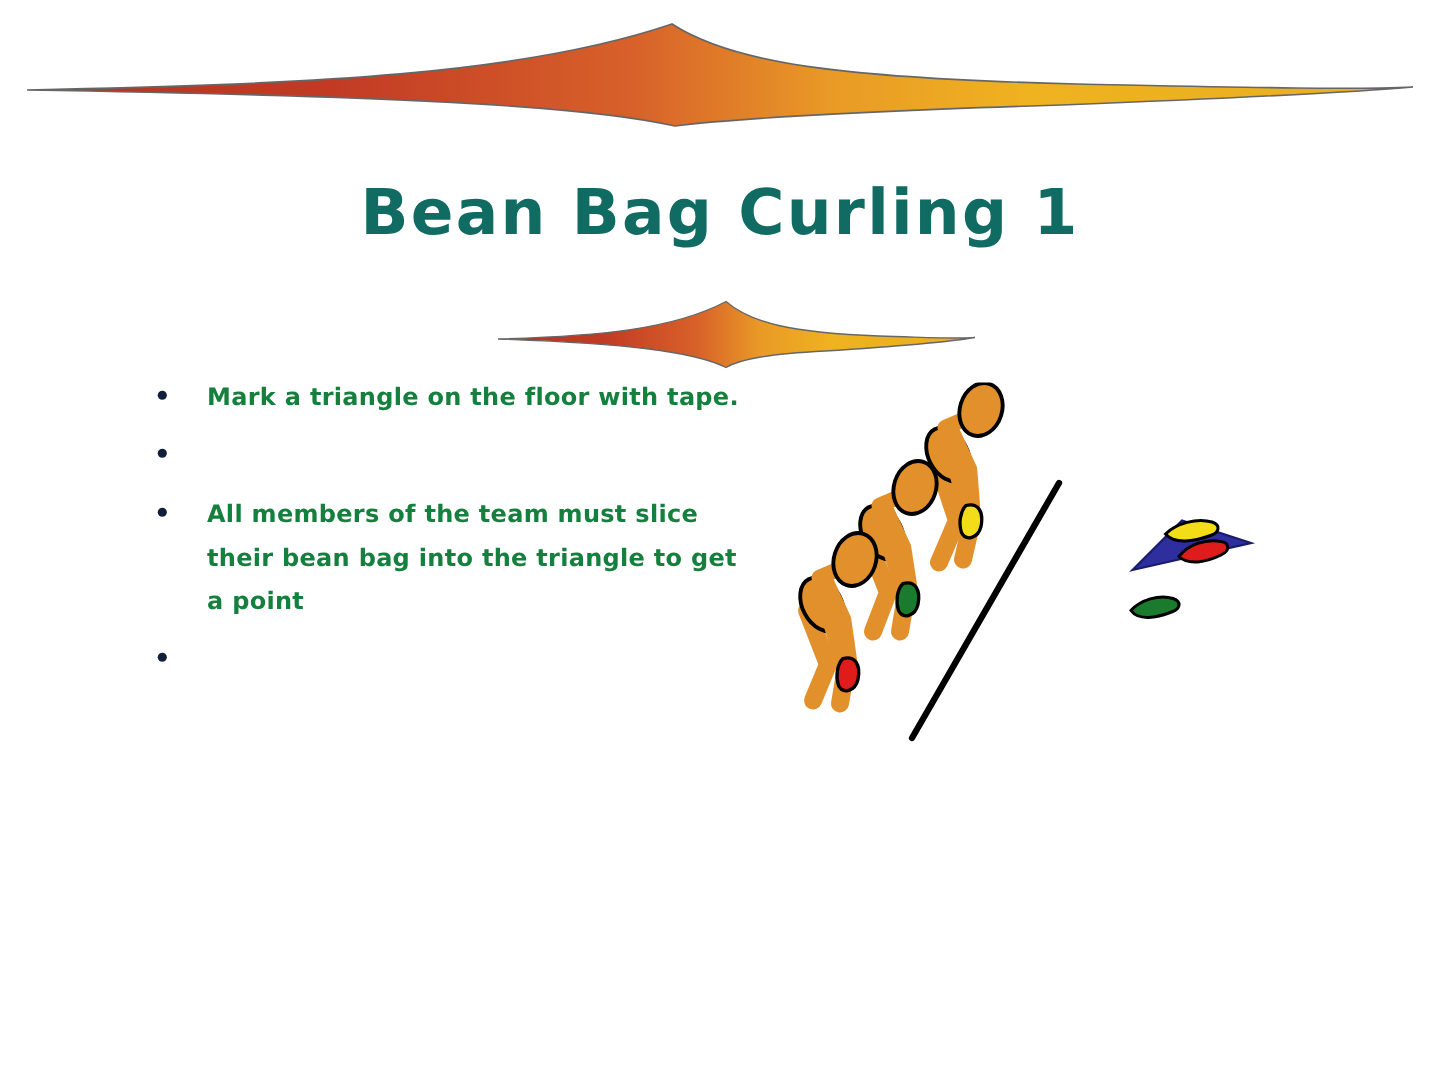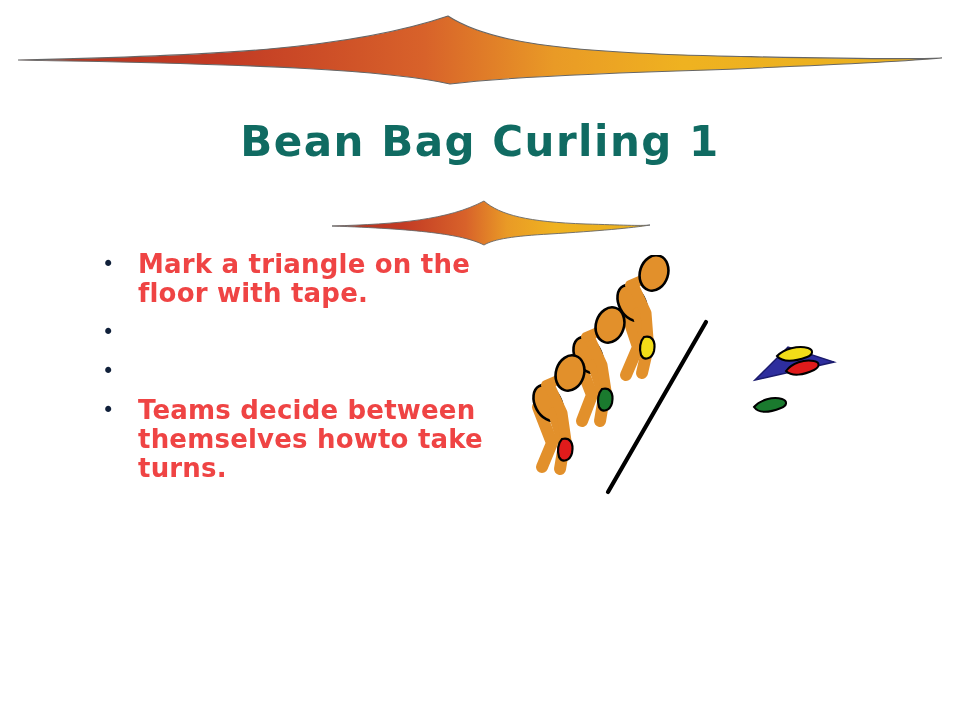--- a/index.html
+++ b/index.html
@@ -62,24 +62,24 @@
     font-size: 21px;
     line-height: 29px;
     color: #10203a;
     text-align: left;
     padding-left: 6px;
     box-sizing: border-box;
   }
   .bullet-text {
     flex: 1 1 auto;
     font-family: "DejaVu Sans", sans-serif;
-    font-size: 26px;
+    font-size: 16px;
     font-weight: bold;
     line-height: 29px;
-    color: #ef4444;
+    color: #15803d;
     letter-spacing: 0.2px;
   }
 
   
   #illustration {
     position: absolute;
     left: 530px;
     top: 255px;
     width: 400px;
     height: 250px;
@@ -138,25 +138,25 @@
       <span class="bullet-dot">•</span>
       <span class="bullet-text">Mark a triangle on the floor with tape.</span>
     </div>
 
     <div class="bullet-row">
       <span class="bullet-dot">•</span>
     </div>
 
     <div class="bullet-row">
       <span class="bullet-dot">•</span>
-    </div>
-
-    <div class="bullet-row">
-      <span class="bullet-dot">•</span>
-      <span class="bullet-text">Teams decide between themselves howto take turns.</span>
+      <span class="bullet-text">All members of the team must slice their bean bag into the triangle to get a point</span>
+    </div>
+
+    <div class="bullet-row">
+      <span class="bullet-dot">•</span>
     </div>
 
   </div>
 
   <svg id="illustration" viewBox="0 0 400 250">
 
     <g stroke="#000000" stroke-width="2.6" stroke-linecap="round" stroke-linejoin="round">
 
       <path d="M 96,56 L 108,92 L 96,120" fill="none" stroke-width="12" stroke="#E2902B"></path>
       <path d="M 96,56 L 108,92 L 96,120" fill="none" stroke-width="14.6" stroke="#000000" opacity="0"></path>

